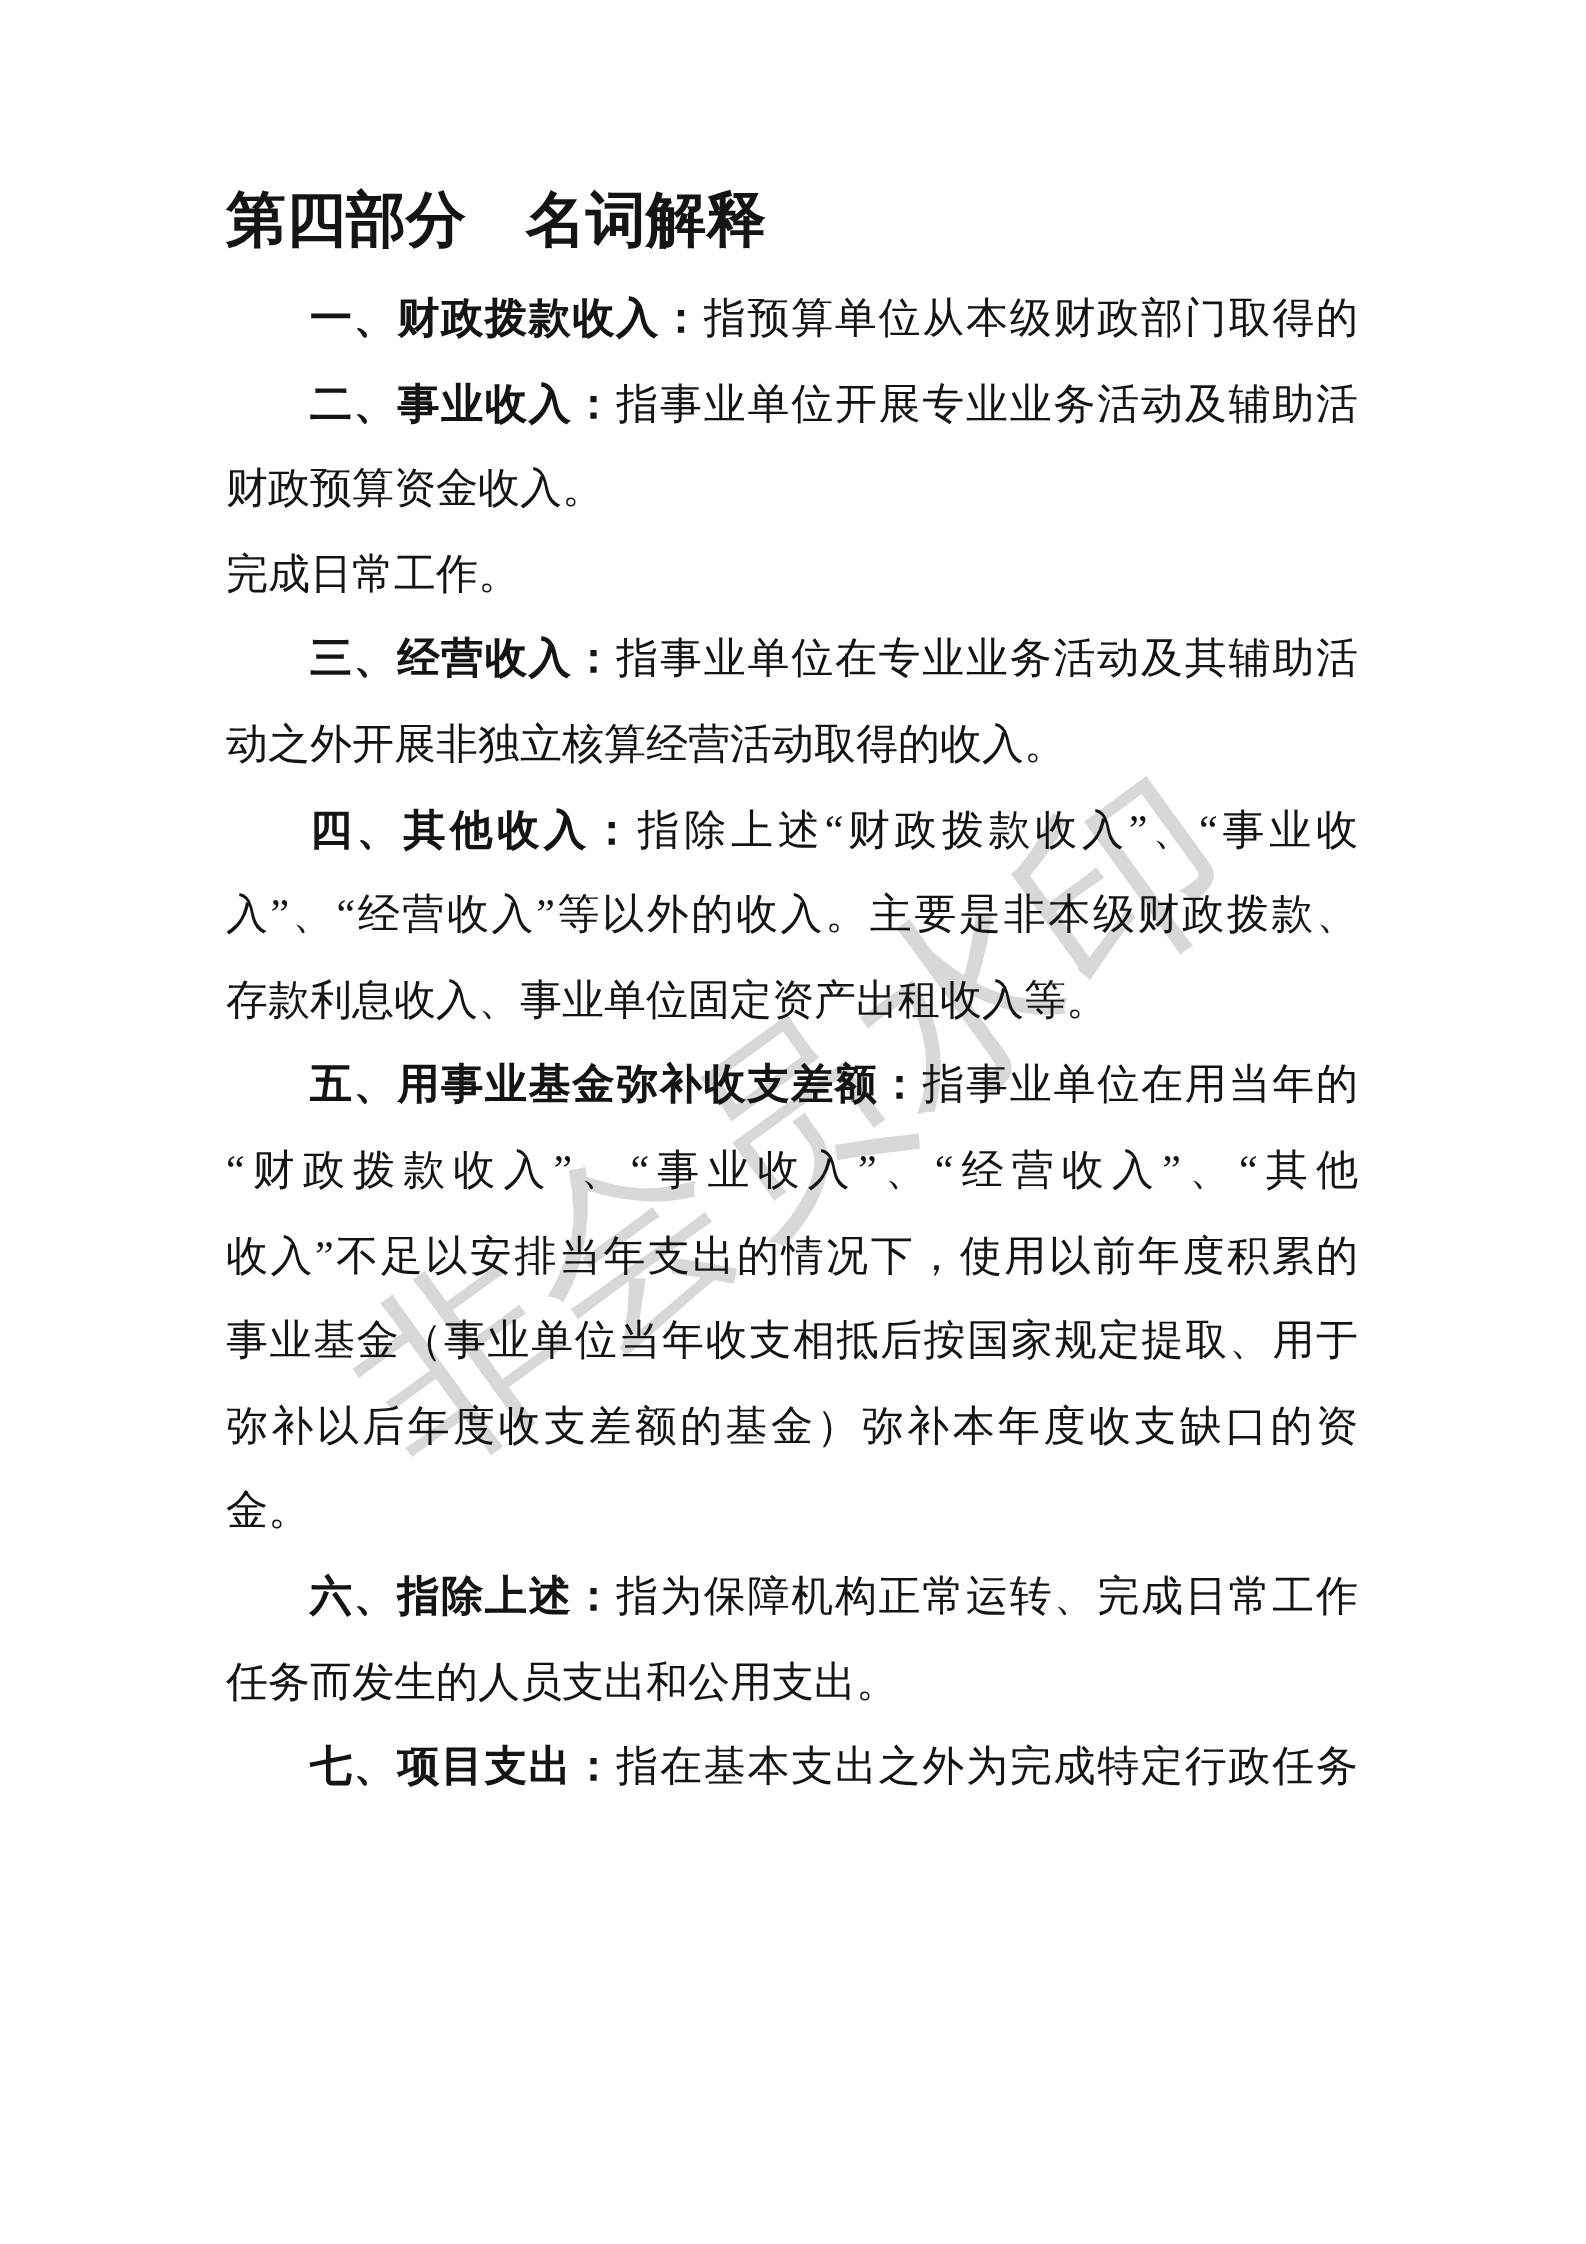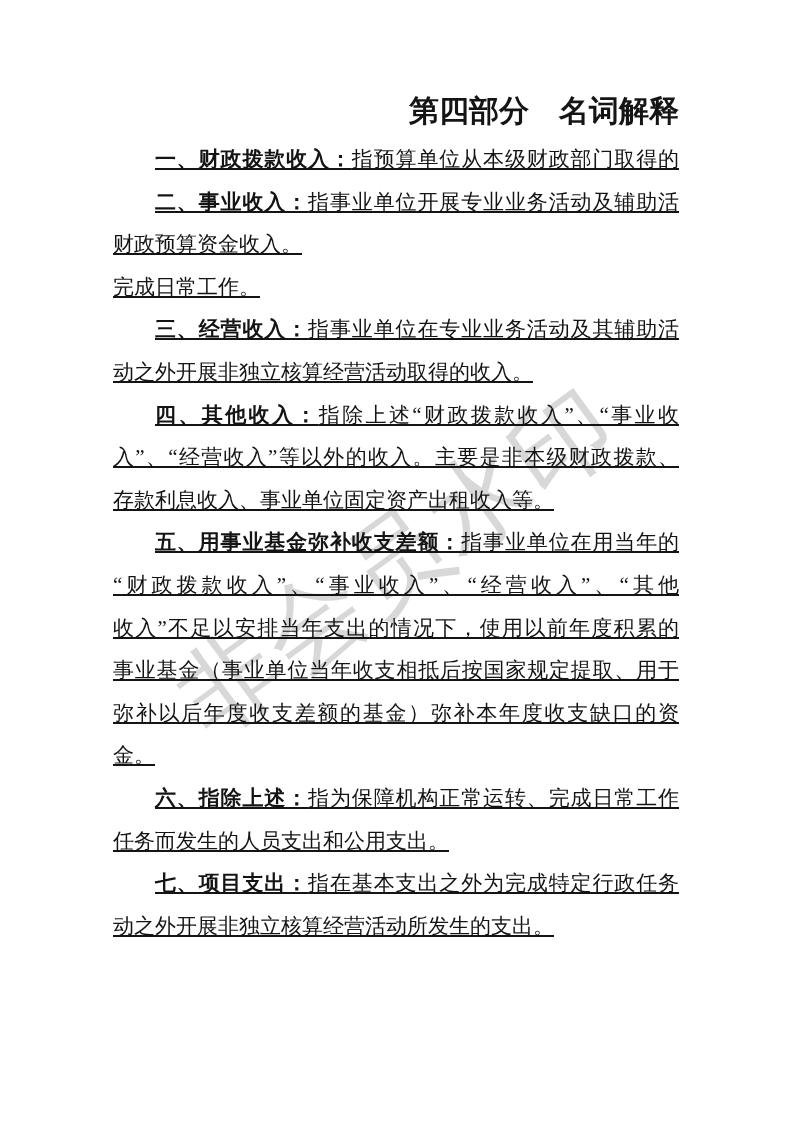--- a/index.html
+++ b/index.html
@@ -34,35 +34,34 @@
   }
   .content {
     position: absolute;
     left: 113px;
     top: 0;
     width: 566px;
     z-index: 1;
   }
   .doc-title {
     margin-top: 92px;
-    text-align: right;
+    text-align: left;
     font-family: "Liberation Sans", sans-serif;
     font-weight: 700;
     font-size: 30px;
     line-height: 38px;
   }
   .doc-body {
     margin-top: 8px;
     font-size: 21px;
   }
   .line {
     height: 42.6px;
     line-height: 42.6px;
     white-space: nowrap;
-    text-decoration: underline;
   }
   .line.justify {
     white-space: normal;
     text-align: justify;
     text-align-last: justify;
   }
   .line.first {
     text-indent: 2em;
   }
   .line b {
@@ -88,16 +87,15 @@
         <div class="line">存款利息收入、事业单位固定资产出租收入等。</div>
         <div class="line first justify"><b>五、用事业基金弥补收支差额：</b>指事业单位在用当年的</div>
         <div class="line justify">“财政拨款收入”、“事业收入”、“经营收入”、“其他</div>
         <div class="line justify">收入”不足以安排当年支出的情况下，使用以前年度积累的</div>
         <div class="line justify">事业基金（事业单位当年收支相抵后按国家规定提取、用于</div>
         <div class="line justify">弥补以后年度收支差额的基金）弥补本年度收支缺口的资</div>
         <div class="line">金。</div>
         <div class="line first justify"><b>六、指除上述：</b>指为保障机构正常运转、完成日常工作</div>
         <div class="line">任务而发生的人员支出和公用支出。</div>
         <div class="line first justify"><b>七、项目支出：</b>指在基本支出之外为完成特定行政任务</div>
-        <div class="line">动之外开展非独立核算经营活动所发生的支出。</div>
       </div>
   </div>
 </div>
 
 </body></html>

